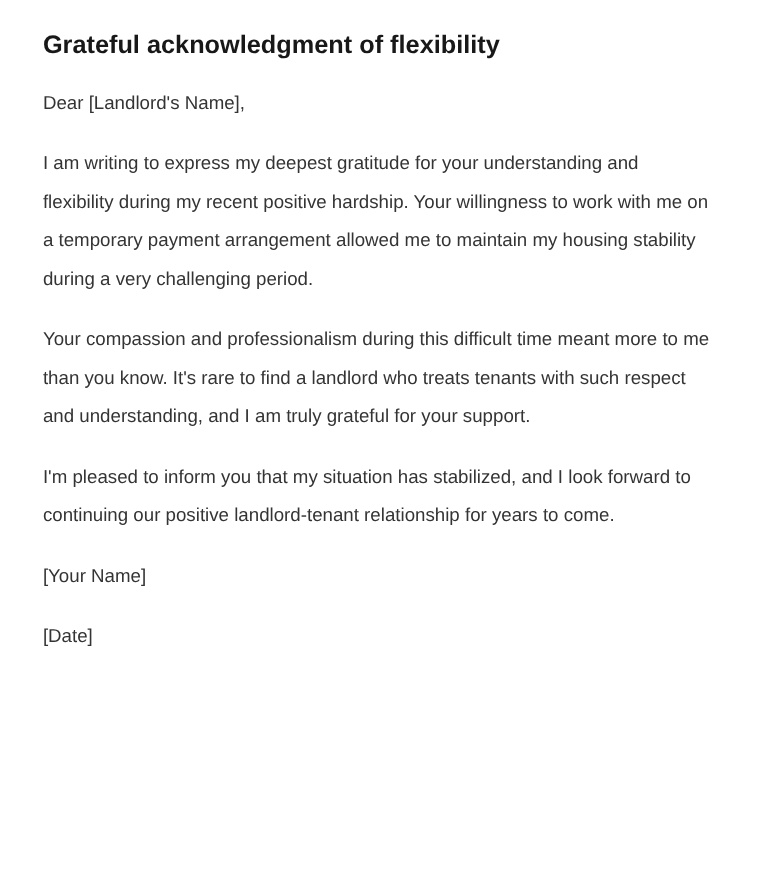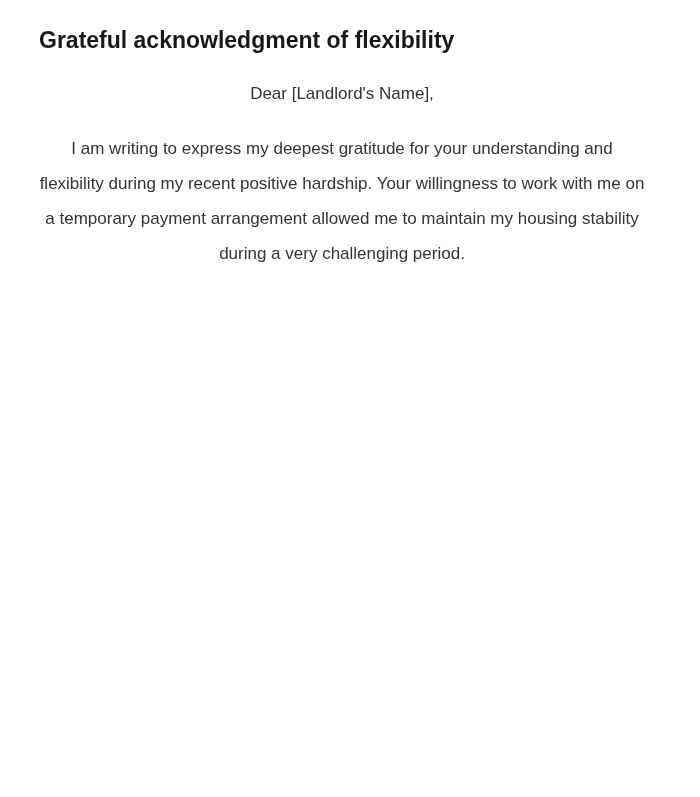--- a/index.html
+++ b/index.html
@@ -26,30 +26,33 @@
     color: #181818;
     margin: 0 0 22px 0;
     letter-spacing: 0;
   }
   .letter p {
     font-size: 17px;
     line-height: 35px;
     margin: 0 0 20px 0;
     max-width: 606px;
     color: #343434;
-    text-align: center;
   }
 </style>
 </head>
 <body>
 
 <div class="letter">
   <h1 class="letter-title">Grateful acknowledgment of flexibility</h1>
 
   <p>Dear [Landlord's Name],</p>
 
   <p>I am writing to express my deepest gratitude for your understanding and flexibility during my recent positive hardship. Your willingness to work with me on a temporary payment arrangement allowed me to maintain my housing stability during a very challenging period.</p>
 
+  <p>Your compassion and professionalism during this difficult time meant more to me than you know. It's rare to find a landlord who treats tenants with such respect and understanding, and I am truly grateful for your support.</p>
+
+  <p>I'm pleased to inform you that my situation has stabilized, and I look forward to continuing our positive landlord-tenant relationship for years to come.</p>
 
 
+  <p>[Your Name]</p>
 
-
+  <p>[Date]</p>
 </div>
 
 </body></html>

